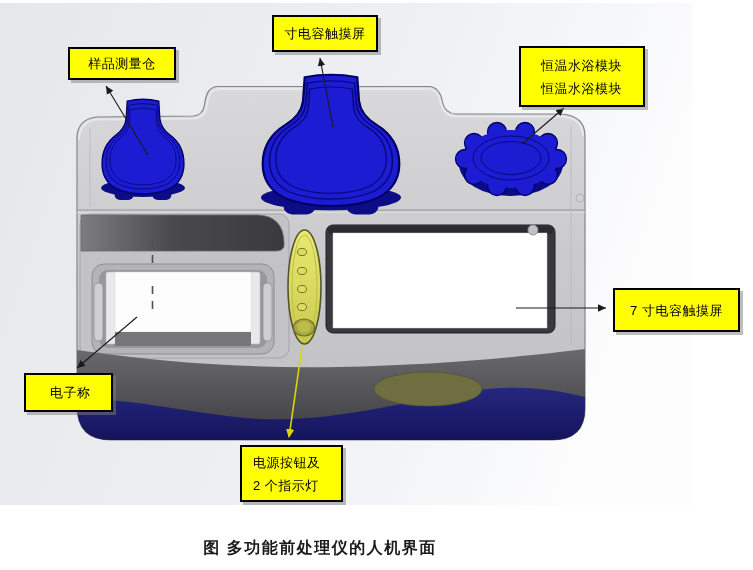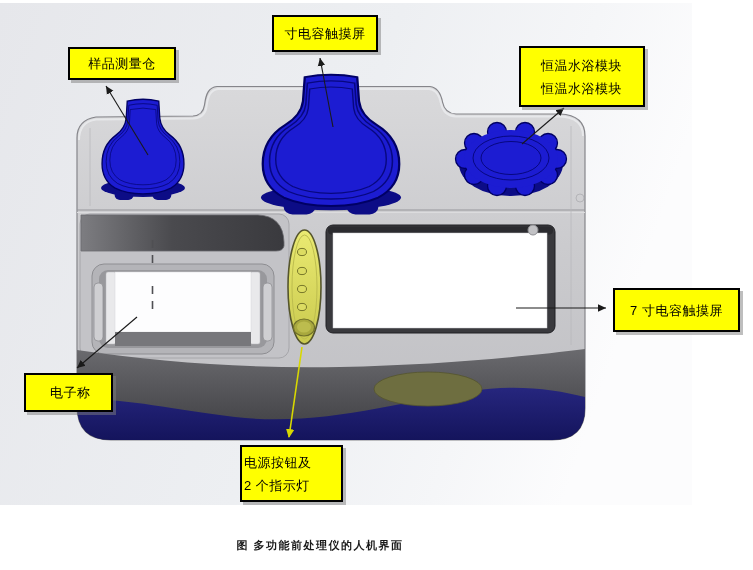--- a/index.html
+++ b/index.html
@@ -23,24 +23,24 @@
     color:var(--label-text);font-size:13px;line-height:23px;letter-spacing:.5px;
     display:flex;flex-direction:column;justify-content:center;
   }
   .callout.center{align-items:center;}
   .callout.left{align-items:flex-start;}
   .co-ultrasonic {left:68px;  top:47px;  width:108px; height:33px;}
   .co-sample     {left:272px; top:15px;  width:106px; height:37px;}
   .co-waterbath  {left:519px; top:46px;  width:126px; height:61px; padding-left:20px;}
   .co-touchscreen{left:613px; top:288px; width:127px; height:44px;}
   .co-scale      {left:24px;  top:373px; width:89px;  height:39px; padding-left:24px;}
-  .co-power      {left:240px; top:445px; width:103px; height:57px; padding-left:2px;}
+  .co-power      {left:240px; top:445px; width:103px; height:57px; padding-left:11px;}
   .caption{
     position:absolute;left:160px;top:538px;width:320px;text-align:center;
-    font-size:11px;font-weight:600;letter-spacing:1.5px;color:var(--caption-text);
+    font-size:16px;font-weight:600;letter-spacing:1.5px;color:var(--caption-text);
   }
   
   .cap-main{fill:var(--cap-blue);stroke:var(--cap-outline);stroke-width:1.3;}
   .cap-dark{fill:var(--cap-blue-dark);}
   .cap-line{fill:none;stroke:var(--cap-outline);stroke-width:1;opacity:.75;}
   .ann{stroke:var(--arrow-dark);stroke-width:1.1;fill:none;}
   .annY{stroke:var(--arrow-yellow);stroke-width:1.6;fill:none;}
 </style>
 </head>
 <body>

